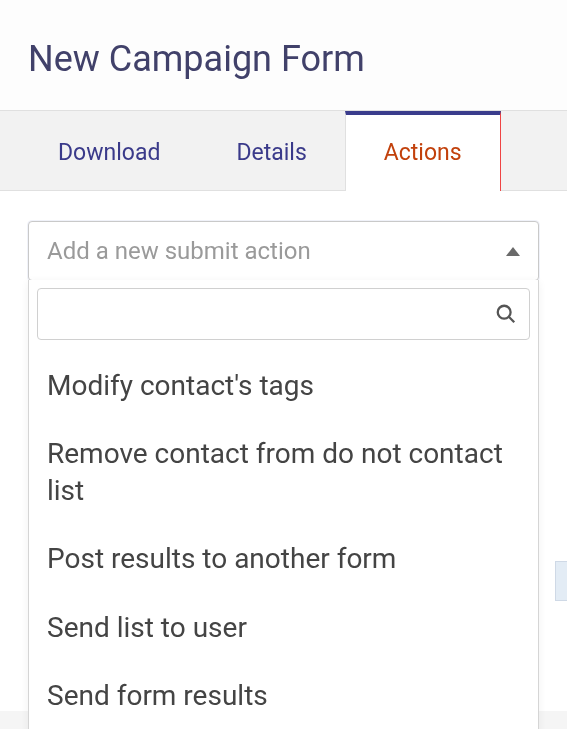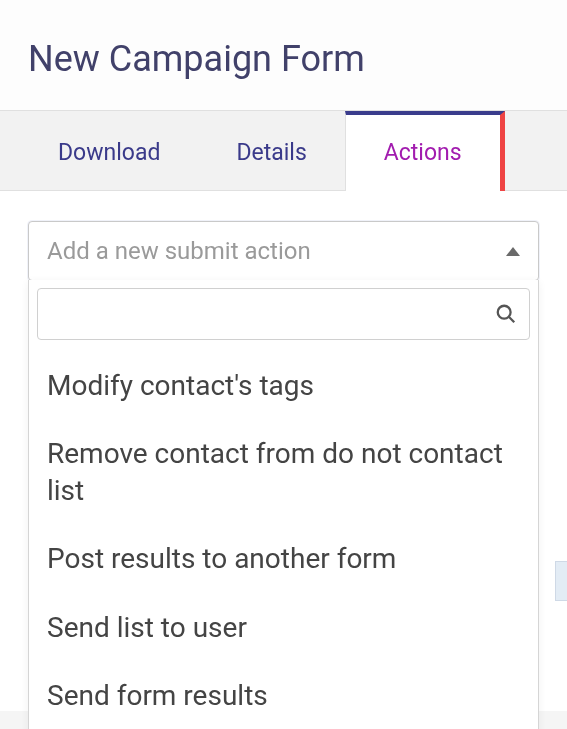--- a/index.html
+++ b/index.html
@@ -37,23 +37,23 @@
     font-size: 23px;
     color: #3a3a8a;
     cursor: pointer;
     position: relative;
     border-top: 4px solid transparent;
   }
   .tab.active {
     background: #ffffff;
     border-top: 4px solid #3a3c8c;
     border-left: 1px solid #e0e0e0;
-    border-right: 5px solid #ef4444;
+    border-right: 1px solid #ef4444;
     margin-bottom: -1px;
-    color: #a21caf;
+    color: #c2410c;
   }
   .body-area {
     background: #ffffff;
     padding: 30px 28px;
     position: relative;
     height: 520px;
   }
   .select-box {
     position: relative;
     border: 1px solid #c9c9c9;

